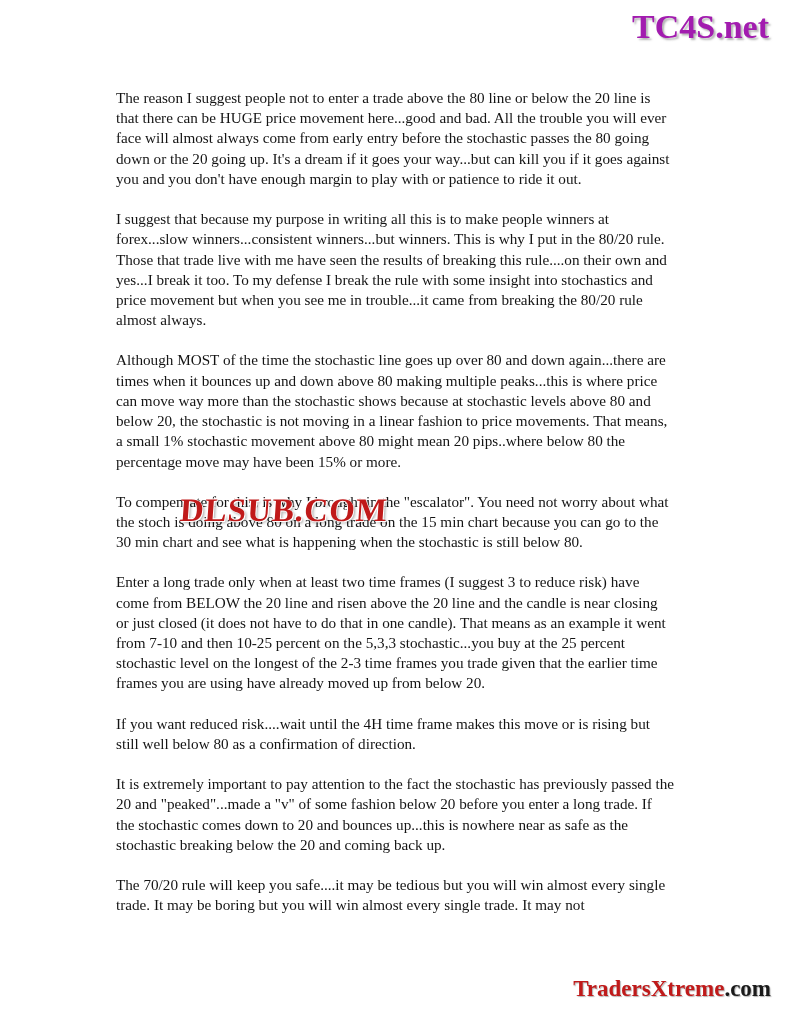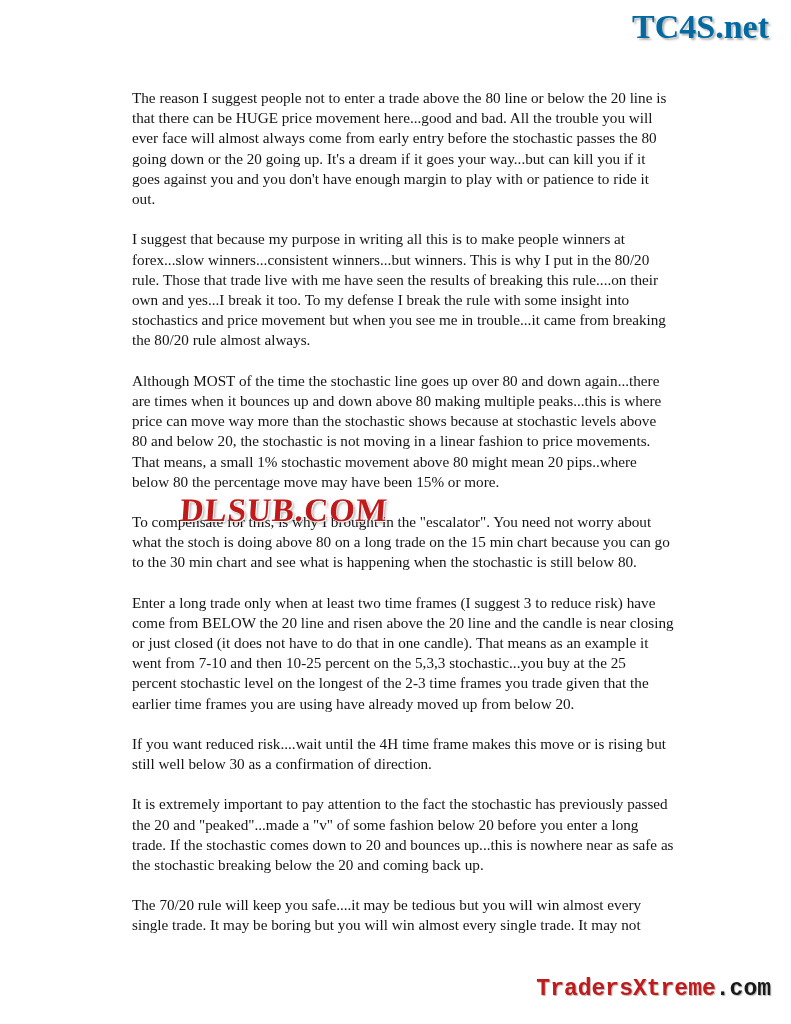--- a/index.html
+++ b/index.html
@@ -23,35 +23,35 @@
   }
 
   
   .top-logo {
     position: absolute;
     top: 8px;
     right: 22px;
     font-family: "Liberation Serif", serif;
     font-size: 34px;
     font-weight: bold;
-    color: #0369a1;
+    color: #a21caf;
     letter-spacing: 0px;
     text-shadow: 2px 2px 2px rgba(120,120,120,0.55);
   }
 
   
   .content {
     position: absolute;
     left: 116px;
     top: 88px;
     width: 558px;
   }
 
   .para {
-    margin: 0 0 20px 16px;
+    margin: 0 0 20px 0;
     font-size: 15.2px;
     line-height: 1.33;
     text-align: left;
     color: #141414;
   }
 
   
   .watermark {
     position: absolute;
     left: 180px;
@@ -68,21 +68,21 @@
       2px 2px 3px rgba(0,0,0,0.35);
     transform: skewX(-4deg);
     pointer-events: none;
   }
 
   
   .footer-logo {
     position: absolute;
     bottom: 22px;
     right: 20px;
-    font-family: Liberation Mono, monospace;
+    font-family: Liberation Serif, serif;
     font-size: 23px;
     font-weight: bold;
     color: #c01a1a;
     text-shadow: 1px 1px 1px rgba(90,90,90,0.45);
   }
   .footer-logo .tld {
     color: #1a1a1a;
   }
 </style>
 </head>
@@ -91,21 +91,21 @@
 <div class="page">
 
   <div class="top-logo">TC4S.net</div>
 
   <div class="content">
     <p class="para">The reason I suggest people not to enter a trade above the 80 line or below the 20 line is that there can be HUGE price movement here...good and bad. All the trouble you will ever face will almost always come from early entry before the stochastic passes the 80 going down or the 20 going up. It's a dream if it goes your way...but can kill you if it goes against you and you don't have enough margin to play with or patience to ride it out.</p>
     <p class="para">I suggest that because my purpose in writing all this is to make people winners at forex...slow winners...consistent winners...but winners. This is why I put in the 80/20 rule. Those that trade live with me have seen the results of breaking this rule....on their own and yes...I break it too. To my defense I break the rule with some insight into stochastics and price movement but when you see me in trouble...it came from breaking the 80/20 rule almost always.</p>
     <p class="para">Although MOST of the time the stochastic line goes up over 80 and down again...there are times when it bounces up and down above 80 making multiple peaks...this is where price can move way more than the stochastic shows because at stochastic levels above 80 and below 20, the stochastic is not moving in a linear fashion to price movements. That means, a small 1% stochastic movement above 80 might mean 20 pips..where below 80 the percentage move may have been 15% or more.</p>
     <p class="para">To compensate for this, is why I brought in the "escalator". You need not worry about what the stoch is doing above 80 on a long trade on the 15 min chart because you can go to the 30 min chart and see what is happening when the stochastic is still below 80.</p>
     <p class="para">Enter a long trade only when at least two time frames (I suggest 3 to reduce risk) have come from BELOW the 20 line and risen above the 20 line and the candle is near closing or just closed (it does not have to do that in one candle). That means as an example it went from 7-10 and then 10-25 percent on the 5,3,3 stochastic...you buy at the 25 percent stochastic level on the longest of the 2-3 time frames you trade given that the earlier time frames you are using have already moved up from below 20.</p>
-    <p class="para">If you want reduced risk....wait until the 4H time frame makes this move or is rising but still well below 30 as a confirmation of direction.</p>
+    <p class="para">If you want reduced risk....wait until the 4H time frame makes this move or is rising but still well below 80 as a confirmation of direction.</p>
     <p class="para">It is extremely important to pay attention to the fact the stochastic has previously passed the 20 and "peaked"...made a "v" of some fashion below 20 before you enter a long trade. If the stochastic comes down to 20 and bounces up...this is nowhere near as safe as the stochastic breaking below the 20 and coming back up.</p>
     <p class="para">The 70/20 rule will keep you safe....it may be tedious but you will win almost every single trade. It may be boring but you will win almost every single trade. It may not</p>
   </div>
 
   <div class="watermark">DLSUB.COM</div>
 
   <div class="footer-logo">
     <span>TradersXtreme</span><span class="tld">.com</span>
   </div>
 

